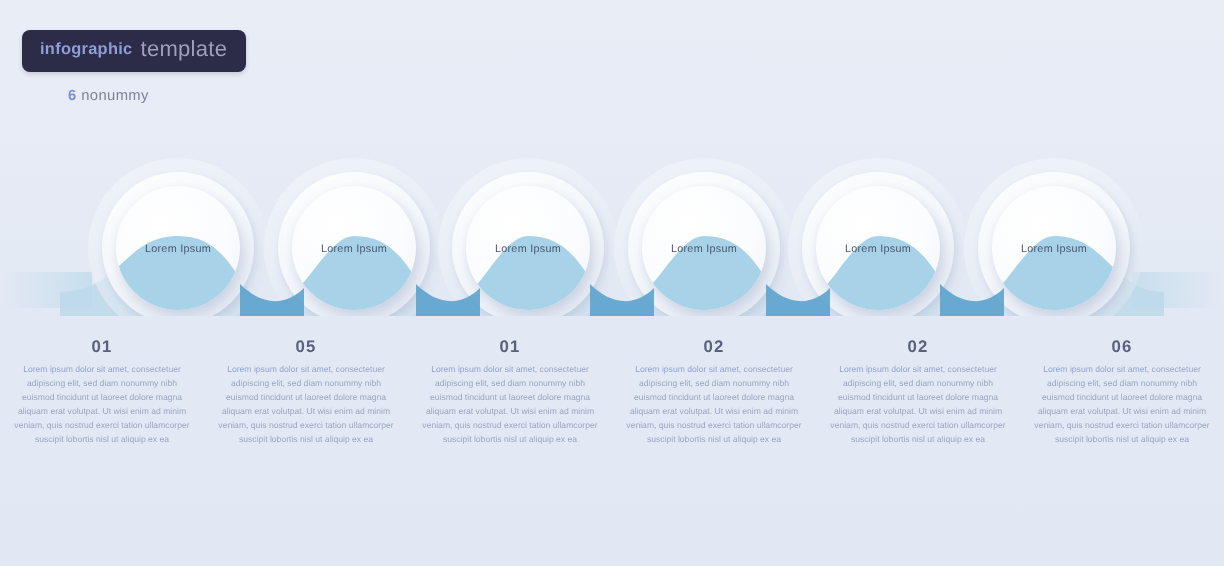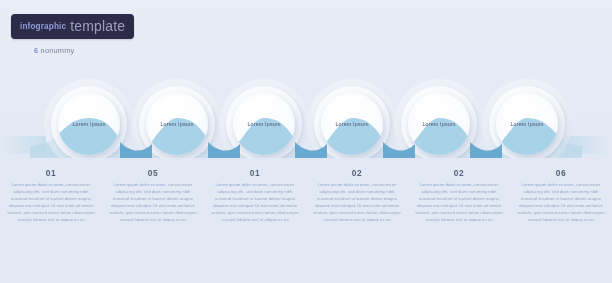--- a/index.html
+++ b/index.html
@@ -42,21 +42,21 @@
     box-shadow: 0 1px 2px rgba(40,40,70,0.18);
   }
   #badge .b-strong {
     color: #8e9ed8;
     font-size: 8.2px;
     font-weight: bold;
     letter-spacing: 0.15px;
   }
   #badge .b-light {
     color: #9d9fbb;
-    font-size: 14px;
+    font-size: 11px;
     font-weight: normal;
     letter-spacing: 0.15px;
   }
   #subtitle {
     margin-top: 7px;
     margin-left: 23px;
     font-size: 7.4px;
     color: #7d839d;
     letter-spacing: 0.2px;
   }

